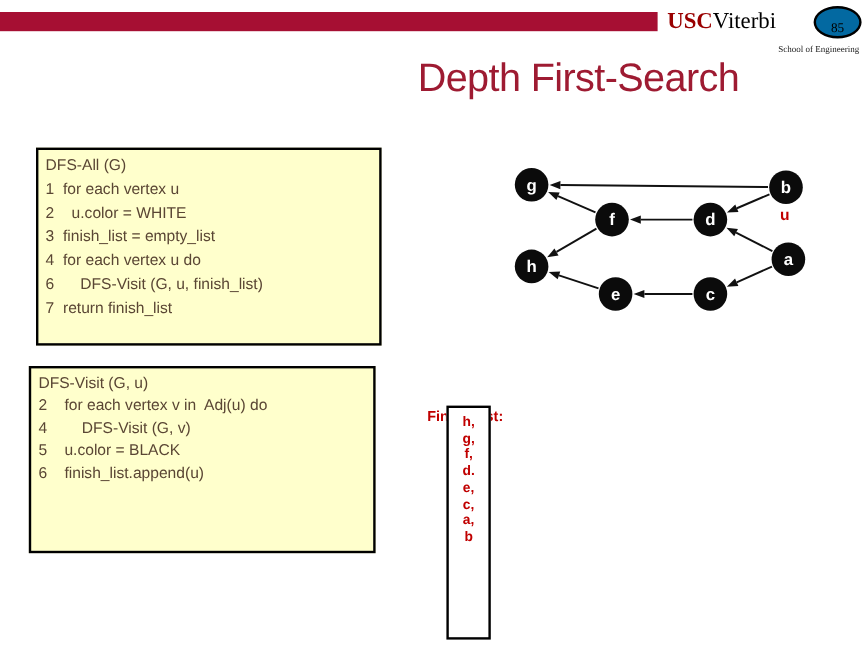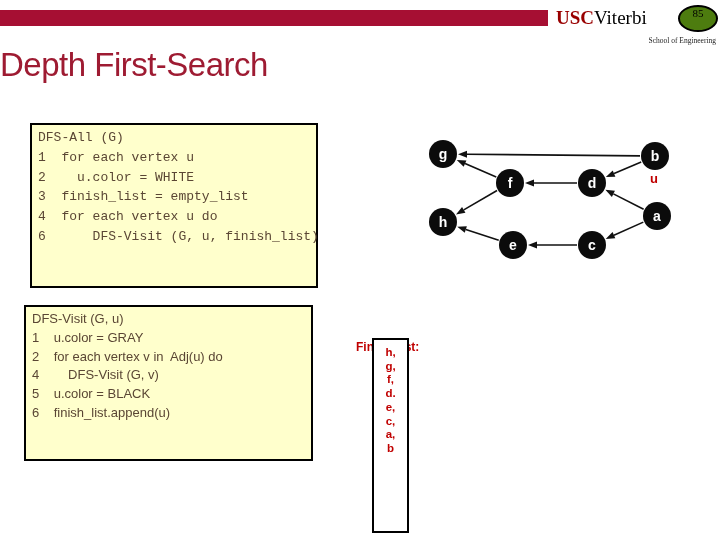--- a/index.html
+++ b/index.html
@@ -9,29 +9,29 @@
     --bar:#a60f33; --title:#9e1b32; --usc-red:#990000; --code-bg:#ffffcc;
     --code-text:#5a4634; --node-fill:#0b0b0b; --node-text:#ffffff; --red-label:#c00000;
   }
   .top-bar{position:absolute;left:0;top:10px;width:548px;height:16px;background:var(--bar);}
   .logo{position:absolute;left:556px;top:6px;width:164px;height:40px;}
   .logo-line{font-family:Liberation Serif, serif;font-size:19px;line-height:24px;white-space:nowrap;}
   .logo-usc{color:var(--usc-red);font-weight:700;}
   .logo-viterbi{color:#000;font-weight:500;}
   .logo-school{position:absolute;right:4px;top:30px;font-family:"Liberation Serif",serif;
     font-size:7.5px;color:#222;white-space:nowrap;}
-  .page-oval{position:absolute;left:678px;top:5px;width:40px;height:27px;background:#4d7c0f;
-    border:2px solid #000;border-radius:50%;display:flex;align-items:flex-start;justify-content:center;
+  .page-oval{position:absolute;left:678px;top:5px;width:40px;height:27px;background:#0369a1;
+    border:2px solid #000;border-radius:50%;display:flex;align-items:flex-end;justify-content:center;
     font-family:"Liberation Serif",serif;font-size:11px;color:#000;box-sizing:border-box;z-index:3;}
-  .slide-title{position:absolute;left:0;top:46px;width:616px;text-align:left;
+  .slide-title{position:absolute;left:0;top:46px;width:616px;text-align:right;
     font-size:33px;color:var(--title);letter-spacing:-0.5px;}
   .code-box{position:absolute;background:var(--code-bg);border:2px solid #000;
     box-sizing:border-box;color:var(--code-text);font-size:13px;padding:3px 6px;}
   .code-box .code-line{white-space:pre;}
-  #dfs-all-box{left:30px;top:123px;width:288px;height:165px;font-family:Liberation Mono, monospace;}
+  #dfs-all-box{left:30px;top:123px;width:288px;height:165px;}
   #dfs-all-box .code-line{line-height:19.8px;}
   #dfs-visit-box{left:24px;top:305px;width:289px;height:156px;}
   #dfs-visit-box .code-line{line-height:18.8px;}
   #graph-svg{position:absolute;left:420px;top:128px;width:300px;height:142px;}
   .finish-label{position:absolute;left:356px;top:319px;font-size:12px;font-weight:700;
     color:var(--red-label);white-space:nowrap;margin-top:21px;}
   .finish-box{position:absolute;left:372px;top:338px;width:37px;height:195px;background:#fff;
     border:2px solid #000;box-sizing:border-box;padding-top:6px;}
   .finish-item{font-size:11.5px;font-weight:700;color:var(--red-label);
     line-height:13.7px;text-align:center;}
@@ -52,25 +52,25 @@
 
 <div class="slide-title">Depth First-Search</div>
 
 <div class="code-box" id="dfs-all-box">
   <div class="code-line">DFS-All (G)</div>
   <div class="code-line">1  for each vertex u</div>
   <div class="code-line">2    u.color = WHITE</div>
   <div class="code-line">3  finish_list = empty_list</div>
   <div class="code-line">4  for each vertex u do</div>
   <div class="code-line">6      DFS-Visit (G, u, finish_list)</div>
+  <div class="code-line">7  return finish_list</div>
 </div>
 
 <div class="code-box" id="dfs-visit-box">
   <div class="code-line">DFS-Visit (G, u)</div>
-  <div class="code-line">1    u.color = GRAY</div>
   <div class="code-line">2    for each vertex v in  Adj(u) do</div>
   <div class="code-line">4        DFS-Visit (G, v)</div>
   <div class="code-line">5    u.color = BLACK</div>
   <div class="code-line">6    finish_list.append(u)</div>
 </div>
 
 <svg id="graph-svg" viewBox="420 128 300 142">
     <line x1="640.0006674527781" y1="155.85849686276205" x2="466.99893207555516" y2="154.2264050195807" stroke="#111" stroke-width="1.6"></line>
     <polygon points="457.99933254722197,154.14150313723795 467.03100611999577,150.82655630887706 466.96685803111455,157.62625373028436" fill="#111"></polygon>
     <line x1="496.2341682478903" y1="177.04165491326594" x2="465.02533080337554" y2="163.5333521387745" stroke="#111" stroke-width="1.6"></line>

